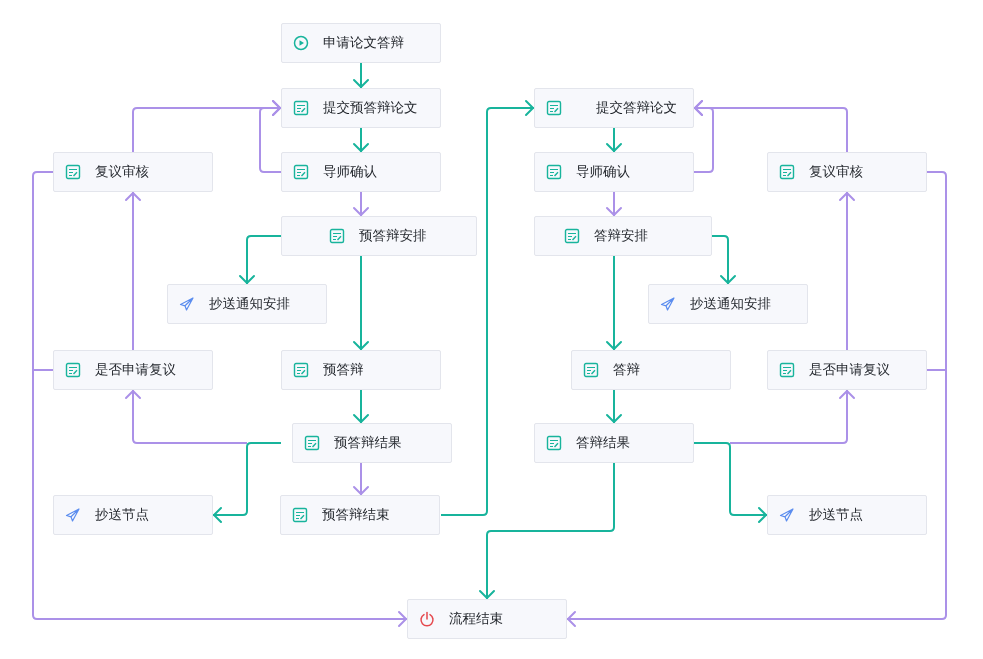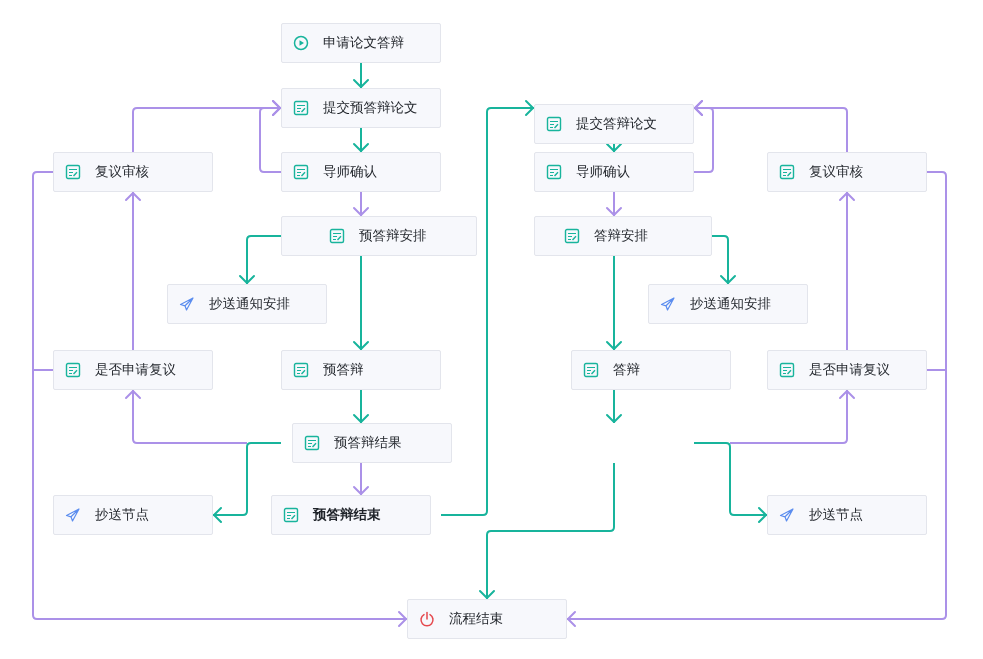--- a/index.html
+++ b/index.html
@@ -134,21 +134,21 @@
     <div class="node" style="left: 281px; top: 423px; margin-left: 11px;">
       <span class="ic">
         <svg width="16" height="16" viewBox="0 0 16 16">
           <rect x="1.5" y="1.5" width="13" height="13" rx="1.5" fill="none" stroke="#18b49c" stroke-width="1.4"></rect>
           <path d="M4 5.5h8M4 8.5h4M4 11.5h3" stroke="#18b49c" stroke-width="1.2"></path>
           <path d="M8.5 12 L12 8.3" stroke="#18b49c" stroke-width="1.4"></path>
         </svg>
       </span>
       <span class="lbl">预答辩结果</span>
     </div>
-    <div class="node" style="left: 271px; top: 495px; font-weight: bold;">
+    <div class="node" style="left: 280px; top: 495px;">
       <span class="ic">
         <svg width="16" height="16" viewBox="0 0 16 16">
           <rect x="1.5" y="1.5" width="13" height="13" rx="1.5" fill="none" stroke="#18b49c" stroke-width="1.4"></rect>
           <path d="M4 5.5h8M4 8.5h4M4 11.5h3" stroke="#18b49c" stroke-width="1.2"></path>
           <path d="M8.5 12 L12 8.3" stroke="#18b49c" stroke-width="1.4"></path>
         </svg>
       </span>
       <span class="lbl">预答辩结束</span>
     </div>
     <div class="node" style="left: 53px; top: 350px;">
@@ -172,21 +172,21 @@
       <span class="lbl">复议审核</span>
     </div>
     <div class="node" style="left: 53px; top: 495px;">
       <span class="ic">
         <svg width="16" height="16" viewBox="0 0 16 16">
           <path d="M14 2 L1.5 8.5 L6 9.8 L7.5 14 Z M14 2 L6 9.8" fill="none" stroke="#5b8def" stroke-width="1.2" stroke-linejoin="round"></path>
         </svg>
       </span>
       <span class="lbl">抄送节点</span>
     </div>
-    <div class="node" style="left: 534px; top: 104px;">
+    <div class="node" style="left: 534px; top: 88px; gap: 20px;">
       <span class="ic">
         <svg width="16" height="16" viewBox="0 0 16 16">
           <rect x="1.5" y="1.5" width="13" height="13" rx="1.5" fill="none" stroke="#18b49c" stroke-width="1.4"></rect>
           <path d="M4 5.5h8M4 8.5h4M4 11.5h3" stroke="#18b49c" stroke-width="1.2"></path>
           <path d="M8.5 12 L12 8.3" stroke="#18b49c" stroke-width="1.4"></path>
         </svg>
       </span>
       <span class="lbl">提交答辩论文</span>
     </div>
     <div class="node" style="left: 534px; top: 152px;">
@@ -219,20 +219,30 @@
     </div>
     <div class="node" style="left: 534px; top: 350px; margin-left: 37px;">
       <span class="ic">
         <svg width="16" height="16" viewBox="0 0 16 16">
           <rect x="1.5" y="1.5" width="13" height="13" rx="1.5" fill="none" stroke="#18b49c" stroke-width="1.4"></rect>
           <path d="M4 5.5h8M4 8.5h4M4 11.5h3" stroke="#18b49c" stroke-width="1.2"></path>
           <path d="M8.5 12 L12 8.3" stroke="#18b49c" stroke-width="1.4"></path>
         </svg>
       </span>
       <span class="lbl">答辩</span>
+    </div>
+    <div class="node" style="left: 534px; top: 423px;">
+      <span class="ic">
+        <svg width="16" height="16" viewBox="0 0 16 16">
+          <rect x="1.5" y="1.5" width="13" height="13" rx="1.5" fill="none" stroke="#18b49c" stroke-width="1.4"></rect>
+          <path d="M4 5.5h8M4 8.5h4M4 11.5h3" stroke="#18b49c" stroke-width="1.2"></path>
+          <path d="M8.5 12 L12 8.3" stroke="#18b49c" stroke-width="1.4"></path>
+        </svg>
+      </span>
+      <span class="lbl">答辩结果</span>
     </div>
     <div class="node" style="left: 767px; top: 350px;">
       <span class="ic">
         <svg width="16" height="16" viewBox="0 0 16 16">
           <rect x="1.5" y="1.5" width="13" height="13" rx="1.5" fill="none" stroke="#18b49c" stroke-width="1.4"></rect>
           <path d="M4 5.5h8M4 8.5h4M4 11.5h3" stroke="#18b49c" stroke-width="1.2"></path>
           <path d="M8.5 12 L12 8.3" stroke="#18b49c" stroke-width="1.4"></path>
         </svg>
       </span>
       <span class="lbl">是否申请复议</span>

